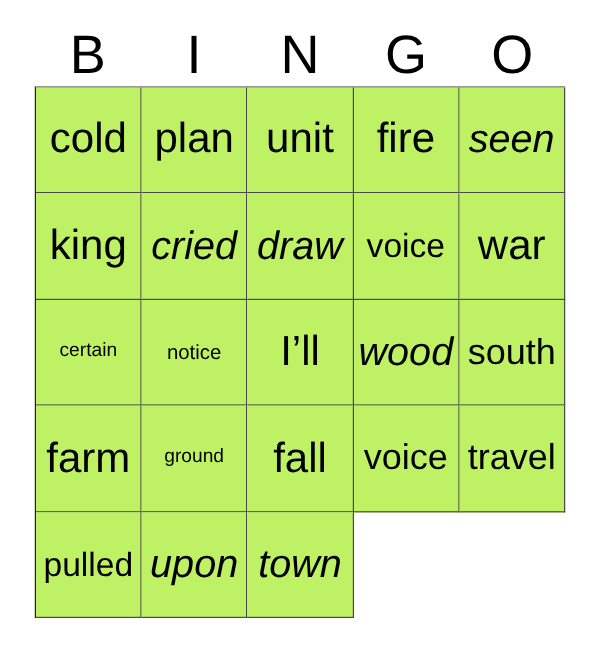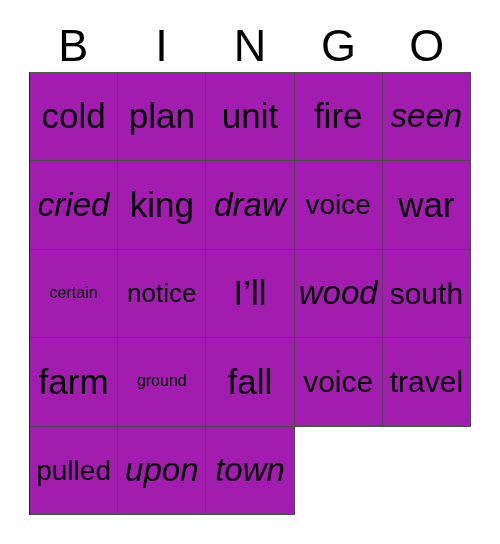--- a/index.html
+++ b/index.html
@@ -60,37 +60,37 @@
     background: #ffffff;
   }
   .cell {
     box-sizing: border-box;
     border-right: 1px solid #4a4a4a;
     border-bottom: 1px solid #4a4a4a;
     display: flex;
     align-items: center;
     justify-content: center;
     overflow: hidden;
-    background: #a21caf;
+    background: #bef264;
   }
   .cell-text {
     display: block;
     text-align: center;
     line-height: 1.05;
     white-space: nowrap;
     color: #000000;
     padding: 0 1px;
   }
 
   
   .fs-xl   { font-size: 35px; }
   .fs-lg   { font-size: 33px; font-style: italic; }
   .fs-md   { font-size: 30px; }
   .fs-sm   { font-size: 28px; }
-  .fs-xs   { font-size: 26px; }
+  .fs-xs   { font-size: 17px; }
   .fs-xxs  { font-size: 16px; }
 </style>
 </head>
 <body>
 
 <div id="bingo-card">
 
   <div class="header-row">
     <div class="header-cell">B</div>
     <div class="header-cell">I</div>
@@ -111,24 +111,24 @@
       <span class="cell-text fs-xl">unit</span>
     </div>
     <div class="cell">
       <span class="cell-text fs-xl">fire</span>
     </div>
     <div class="cell">
       <span class="cell-text fs-lg">seen</span>
     </div>
 
     <div class="cell">
-      <span class="cell-text fs-lg">cried</span>
+      <span class="cell-text fs-xl">king</span>
     </div>
     <div class="cell">
-      <span class="cell-text fs-xl">king</span>
+      <span class="cell-text fs-lg">cried</span>
     </div>
     <div class="cell">
       <span class="cell-text fs-lg">draw</span>
     </div>
     <div class="cell">
       <span class="cell-text fs-sm">voice</span>
     </div>
 
     <div class="cell">
       <span class="cell-text fs-xl">war</span>

